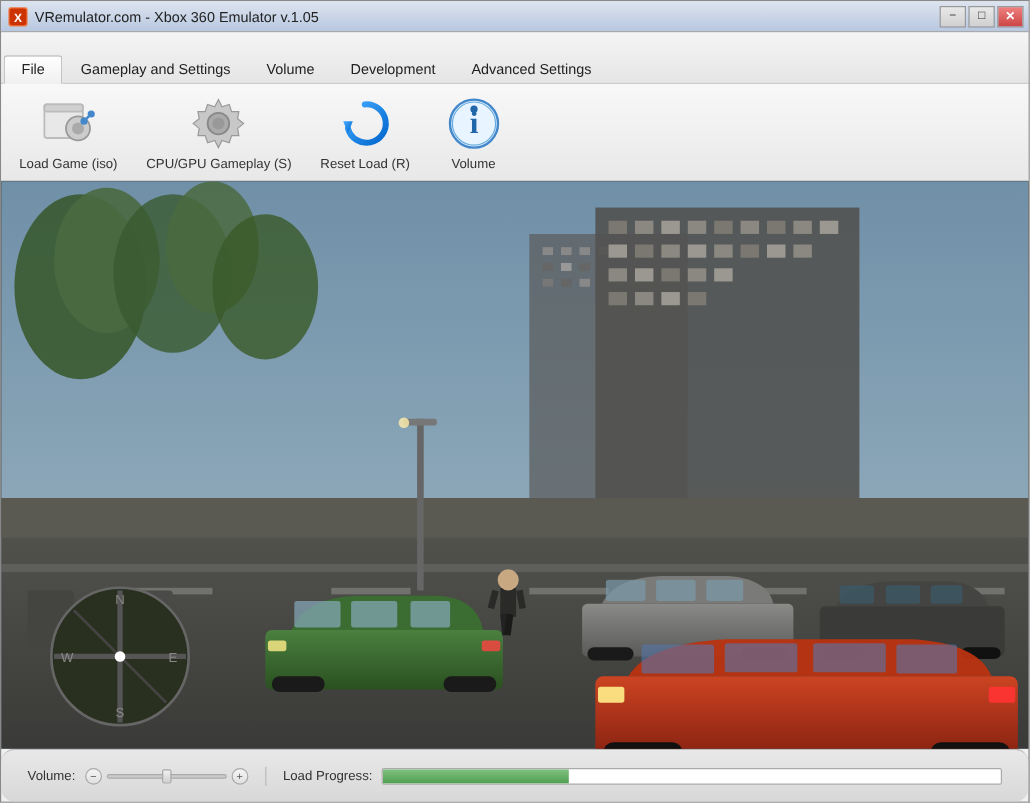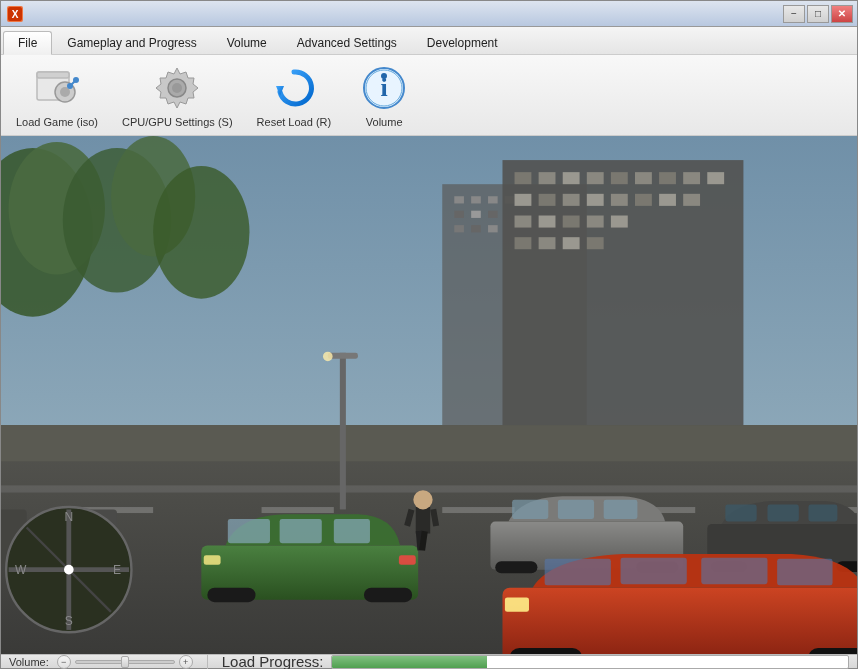--- a/index.html
+++ b/index.html
@@ -77,21 +77,21 @@
 
     .title-btn.close {
       background: linear-gradient(to bottom, #f08080, #cc4444);
       color: white;
       font-weight: bold;
     }
 
     
     .menu-bar {
       background: linear-gradient(to bottom, #f5f5f5, #e5e5e5);
-      height: 28px;
+      height: 43px;
       display: flex;
       align-items: flex-end;
       padding: 0 2px;
       border-bottom: 1px solid #ccc;
     }
 
     .menu-tab {
       height: 24px;
       padding: 0 14px;
       display: flex;
@@ -155,27 +155,28 @@
     
     .content {
       flex: 1;
       background: #222;
       position: relative;
       overflow: hidden;
     }
 
     
     .status-bar {
-      height: 14px;
+      height: 44px;
       background: linear-gradient(to bottom, #e8e8e8, #d8d8d8);
       border-top: 1px solid #bbb;
       display: flex;
       align-items: center;
-      padding: 0 8px;
+      padding: 0 22px;
       gap: 8px;
+      border-radius: 11px;
     }
 
     .volume-label {
       font-size: 11px;
       color: #333;
     }
 
     .volume-control {
       display: flex;
       align-items: center;
@@ -218,21 +219,21 @@
     }
 
     .divider {
       width: 1px;
       height: 16px;
       background: #bbb;
       margin: 0 6px;
     }
 
     .progress-label {
-      font-size: 15px;
+      font-size: 11px;
       color: #333;
     }
 
     .progress-bar {
       flex: 1;
       height: 14px;
       background: #fff;
       border: 1px solid #aaa;
       border-radius: 2px;
       overflow: hidden;
@@ -253,43 +254,44 @@
 <div class="window">
 
   <div class="title-bar">
     <div class="title-bar-left">
       <div class="title-icon">
         <svg width="14" height="14" viewBox="0 0 14 14">
           <rect width="14" height="14" rx="2" fill="#cc3300"></rect>
           <text x="7" y="11" text-anchor="middle" fill="white" font-size="10" font-weight="bold">X</text>
         </svg>
       </div>
+      <span class="title-text">VRemulator.com - Xbox 360 Emulator v.1.05</span>
     </div>
     <div class="title-bar-buttons">
       <div class="title-btn">−</div>
       <div class="title-btn">□</div>
       <div class="title-btn close">✕</div>
     </div>
   </div>
 
   <div class="menu-bar">
     <div class="menu-tab active">
       <span>File</span>
     </div>
     <div class="menu-tab">
-      <span>Gameplay and Progress</span>
+      <span>Gameplay and Settings</span>
     </div>
     <div class="menu-tab">
       <span>Volume</span>
     </div>
     <div class="menu-tab">
+      <span>Development</span>
+    </div>
+    <div class="menu-tab">
       <span>Advanced Settings</span>
-    </div>
-    <div class="menu-tab">
-      <span>Development</span>
     </div>
   </div>
 
   <div class="toolbar">
 
     <div class="toolbar-item">
       <div class="toolbar-icon">
         <svg width="48" height="48" viewBox="0 0 48 48">
           <rect x="4" y="8" width="32" height="28" rx="2" fill="#e8e8e8" stroke="#bbb" stroke-width="1.5"></rect>
           <rect x="4" y="8" width="32" height="6" rx="2" fill="#d0d0d0" stroke="#bbb" stroke-width="1.5"></rect>
@@ -306,21 +308,21 @@
 
 
     <div class="toolbar-item">
       <div class="toolbar-icon">
         <svg width="48" height="48" viewBox="0 0 48 48">
           <path d="M24 4 L27 10 L33 8 L35 14 L41 14 L40 20 L45 24 L40 28 L41 34 L35 34 L33 40 L27 38 L24 44 L21 38 L15 40 L13 34 L7 34 L8 28 L3 24 L8 20 L7 14 L13 14 L15 8 L21 10 Z" fill="#c8c8c8" stroke="#999" stroke-width="1"></path>
           <circle cx="24" cy="24" r="9" fill="#aaa" stroke="#888" stroke-width="1.5"></circle>
           <circle cx="24" cy="24" r="5" fill="#999"></circle>
         </svg>
       </div>
-      <span class="toolbar-label">CPU/GPU Settings (S)</span>
+      <span class="toolbar-label">CPU/GPU Gameplay (S)</span>
     </div>
 
     <div class="toolbar-item">
       <div class="toolbar-icon">
         <svg width="48" height="48" viewBox="0 0 48 48">
           <defs>
             <linearGradient id="arrowGrad" x1="0%" y1="0%" x2="100%" y2="100%">
               <stop offset="0%" style="stop-color:#44aaff"></stop>
               <stop offset="100%" style="stop-color:#0066cc"></stop>
             </linearGradient>

